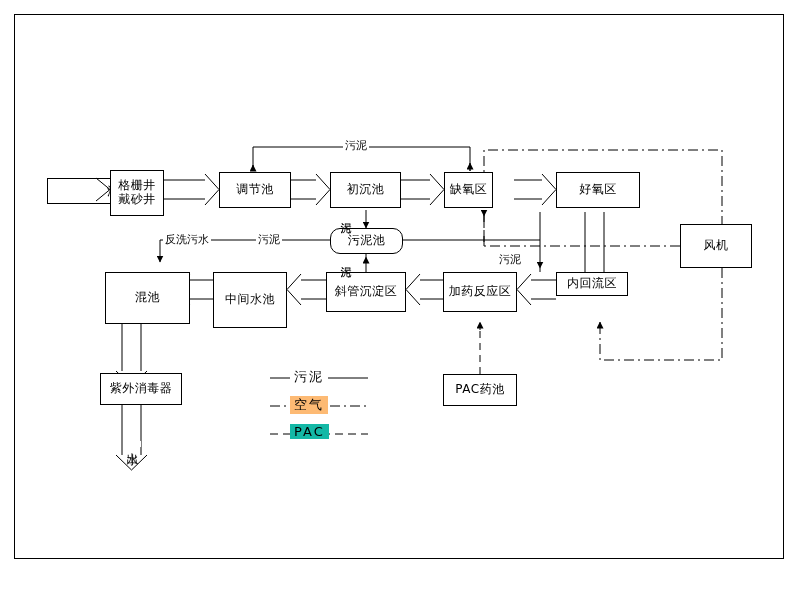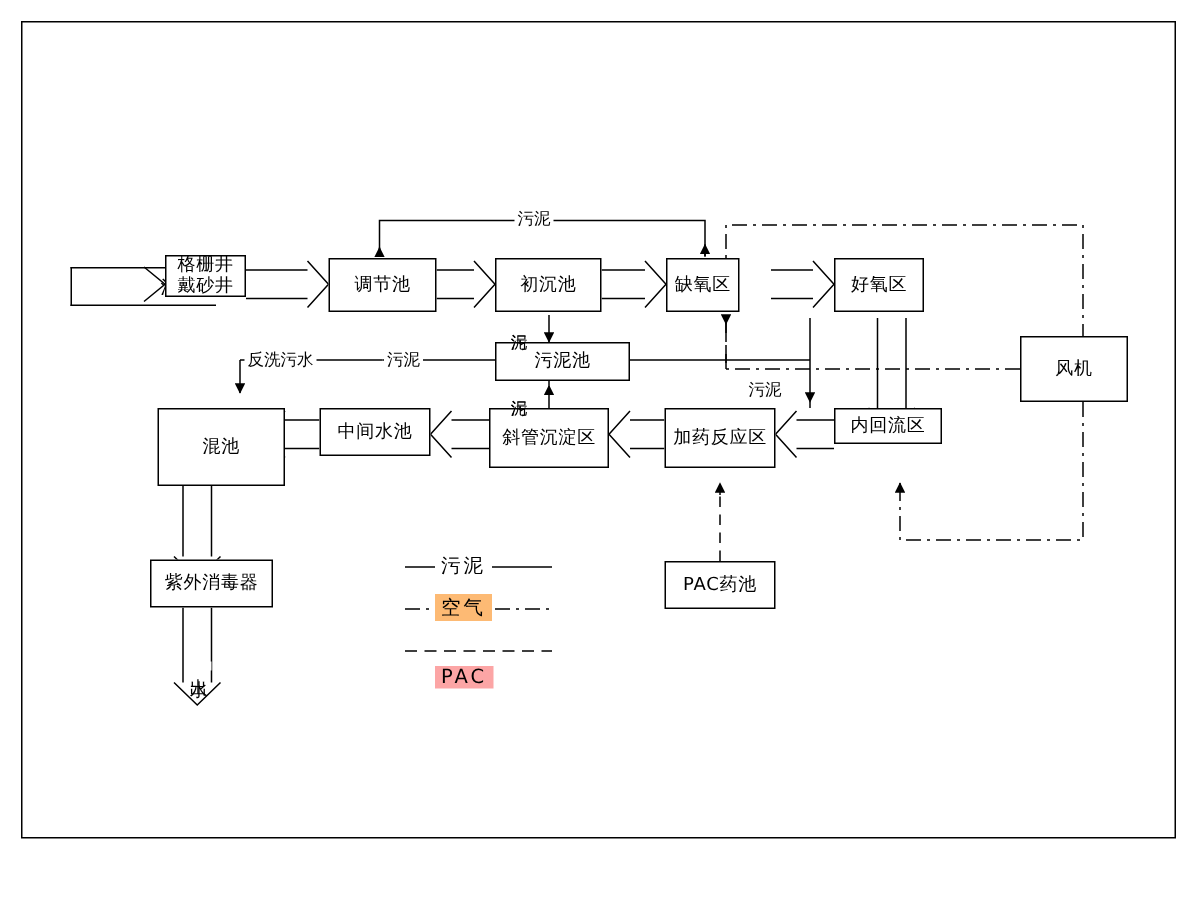--- a/index.html
+++ b/index.html
@@ -107,54 +107,54 @@
     </g>
   </svg>
 
   <div class="inflow" style="left:47px;top:178px;width:48px;height:24px;border:1px solid #000;border-right:none;padding-left:48px;">
     <span>污水</span>
   </div>
   <div class="inflow" style="left:120px;top:424px;width:24px;height:40px;">
     <span class="lbl v" style="position:static;font-size:12px;">出水</span>
   </div>
 
-  <div class="box two" style="left:110px;top:170px;width:54px;height:28px;text-align:center;">
+  <div class="box two" style="left:110px;top:170px;width:54px;height:46px;text-align:center;">
     <span>格栅井</span>
     <span>戴砂井</span>
   </div>
 
   <div class="box" style="left:219px;top:172px;width:72px;height:36px;">
     <span>调节池</span>
   </div>
 
   <div class="box" style="left:330px;top:172px;width:71px;height:36px;">
     <span>初沉池</span>
   </div>
 
   <div class="box" style="left:444px;top:172px;width:49px;height:36px;">
     <span>缺氧区</span>
   </div>
 
-  <div class="box" style="left:556px;top:172px;width:60px;height:36px;">
+  <div class="box" style="left:556px;top:172px;width:84px;height:36px;">
     <span>好氧区</span>
   </div>
 
   <div class="box" style="left:680px;top:224px;width:72px;height:44px;">
     <span>风机</span>
   </div>
 
-  <div class="box" style="left:330px;top:228px;width:90px;height:26px;">
+  <div class="box" style="left:330px;top:228px;width:73px;height:26px;border-radius:10px;">
     <span>污泥池</span>
   </div>
 
   <div class="box" style="left:105px;top:272px;width:85px;height:52px;">
     <span>混池</span>
   </div>
 
-  <div class="box" style="left:213px;top:272px;width:74px;height:32px;">
+  <div class="box" style="left:213px;top:272px;width:74px;height:56px;">
     <span>中间水池</span>
   </div>
 
   <div class="box" style="left:326px;top:272px;width:80px;height:40px;">
     <span>斜管沉淀区</span>
   </div>
 
   <div class="box" style="left:443px;top:272px;width:74px;height:40px;">
     <span>加药反应区</span>
   </div>
@@ -173,14 +173,14 @@
 
   <div class="lbl" style="left:343px;top:138px;">污泥</div>
   <div class="lbl" style="left:163px;top:232px;">反洗污水</div>
   <div class="lbl" style="left:256px;top:232px;">污泥</div>
   <div class="lbl" style="left:497px;top:252px;">污泥</div>
   <div class="lbl v" style="left:337px;top:212px;">污泥</div>
   <div class="lbl v" style="left:337px;top:256px;">污泥</div>
 
   <div class="legend-txt" style="left:290px;top:368px;background:#fff;padding:0 4px;">污泥</div>
   <div class="legend-txt" style="left:290px;top:396px;background:#fdba74;padding:0 4px;">空气</div>
-  <div class="legend-txt" style="left:290px;top:444px;background:#fca5a5;padding:0 4px;">PAC</div>
+  <div class="legend-txt" style="left:290px;top:424px;background:#14b8a6;padding:0 4px;">PAC</div>
 </div>
 
 </body></html>

